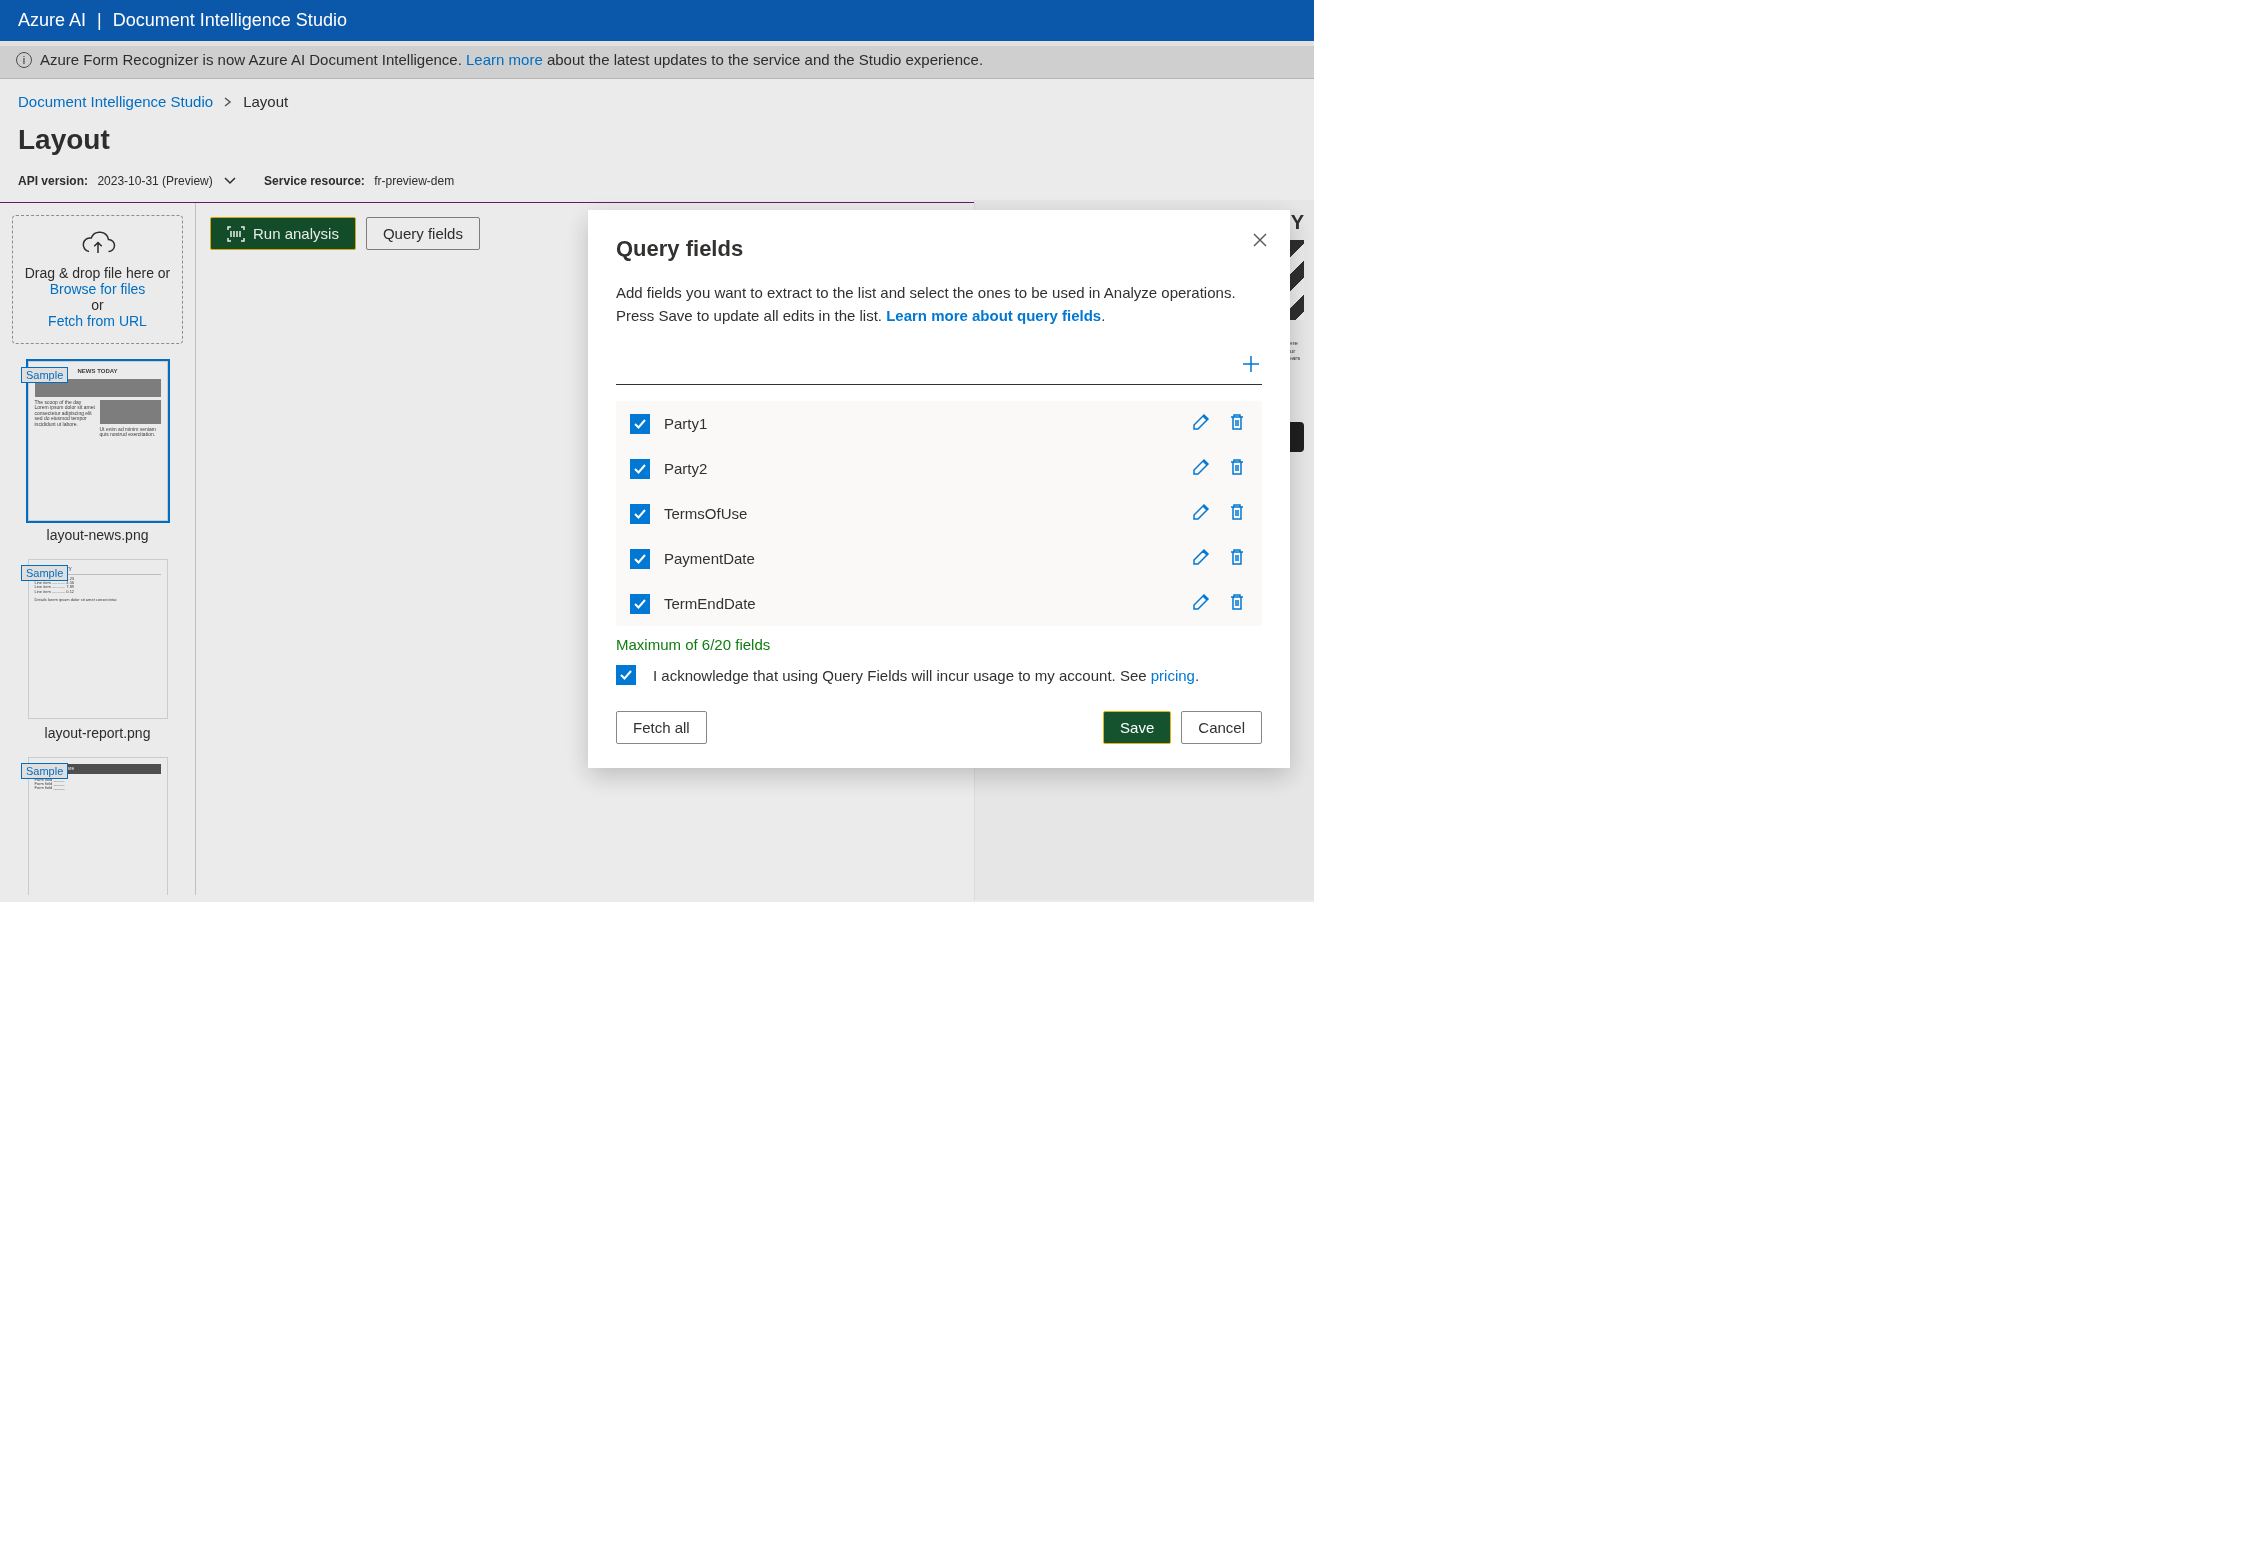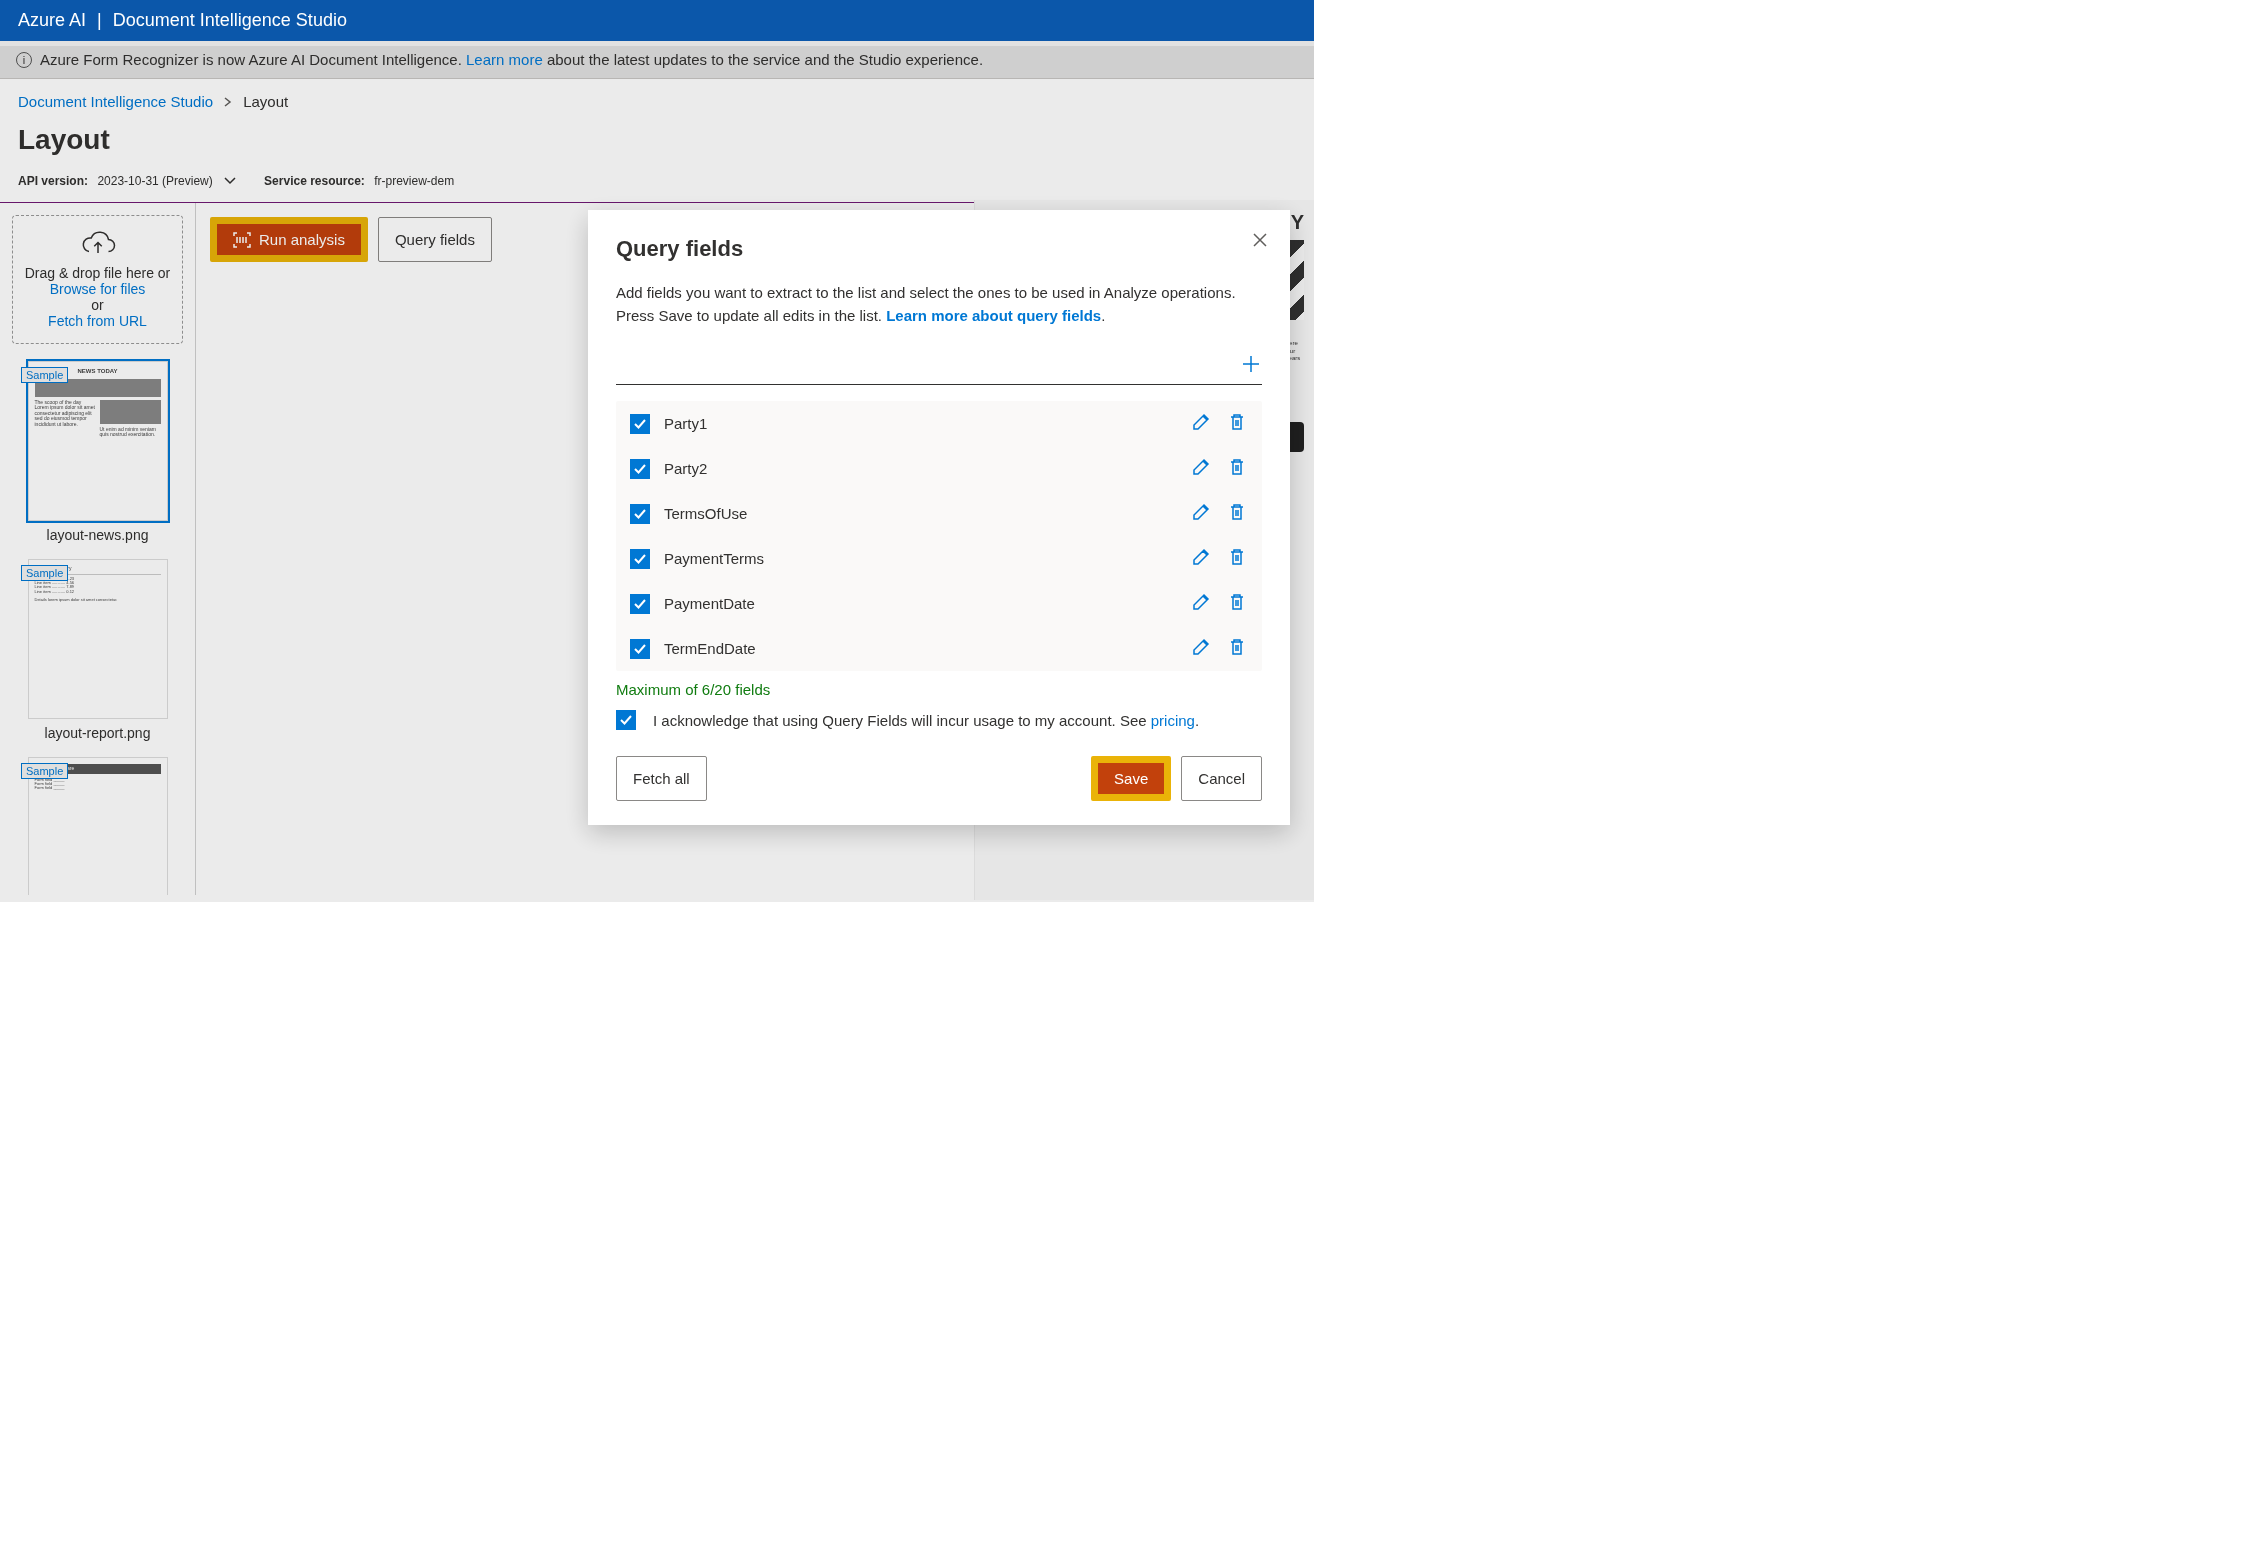--- a/index.html
+++ b/index.html
@@ -24,21 +24,21 @@
 .dropzone .link { color: #0078d4; cursor: pointer; }
 .thumbs { margin-top: 16px; }
 .thumb { border: 1px solid transparent; border-radius: 2px; margin-bottom: 12px; position: relative; }
 .thumb.selected .thumb-img { outline: 2px solid #0078d4; }
 .thumb-img { width: 140px; height: 160px; background: #fff; margin: 0 auto; border: 1px solid #ddd; padding: 6px; font-size: 5px; line-height: 1.1; overflow: hidden; color: #444; }
 .thumb-badge { position: absolute; top: 6px; left: 8px; background: #f3f2f1; border: 1px solid #0078d4; color: #0078d4; font-size: 11px; padding: 1px 4px; }
 .thumb-name { text-align: center; font-size: 14px; padding: 6px 0 2px; }
 .main-area { flex: 1; padding: 14px; position: relative; }
 .toolbar { display: flex; gap: 10px; }
 .btn { padding: 7px 16px; font-size: 15px; border-radius: 2px; cursor: pointer; display: inline-flex; align-items: center; gap: 8px; }
-.btn-primary { background: #c2410c; color: #fff; border: 7px solid #eab308; }
+.btn-primary { background: #14532d; color: #fff; border: 1px solid #eab308; }
 .btn-secondary { background: #fff; color: #323130; border: 1px solid #8a8886; }
 .doc-preview { position: absolute; right: 0; top: 200px; width: 340px; height: 700px; background: #fafafa; font-size: 7px; padding: 10px; line-height:1.2; color:#333; overflow:hidden; border-left:1px solid #eee; }
 .overlay { position: absolute; inset: 46px 0 0 0; background: rgba(0,0,0,0.08); }
 .modal { position: absolute; top: 210px; left: 588px; width: 702px; background: #fff; box-shadow: 0 8px 24px rgba(0,0,0,0.2); padding: 26px 28px 24px; }
 .modal-title { font-size: 22px; font-weight: 600; }
 .modal-close { position: absolute; top: 22px; right: 22px; cursor: pointer; color: #605e5c; }
 .modal-desc { margin-top: 20px; font-size: 15px; line-height: 1.5; }
 .modal-desc a { color: #0078d4; text-decoration: none; font-weight: 600; }
 .add-row { margin-top: 26px; border-bottom: 1px solid #323130; display: flex; justify-content: flex-end; padding-bottom: 6px; }
 .add-row .plus { color: #0078d4; cursor: pointer; padding: 2px; }
@@ -237,34 +237,20 @@
         <span class="row-action"><svg width="18" height="18" viewBox="0 0 18 18">
             <path d="M3 4 H15 M6 4 V2 H12 V4 M5 4 V16 H13 V4 M8 7 V13 M10 7 V13" stroke="#0078d4" stroke-width="1.5" fill="none"></path>
           </svg></span>
       </div>
       <div class="field-row">
         <span class="cbx">
           <svg viewBox="0 0 14 14">
             <path d="M2 7 L5.5 10.5 L12 3" stroke="#fff" stroke-width="2" fill="none"></path>
           </svg>
         </span>
-        <span class="field-name">PaymentTerms</span>
-        <span class="row-action"><svg width="18" height="18" viewBox="0 0 18 18">
-            <path d="M12 2 L16 6 L6 16 L2 16 L2 12 Z M11 3 L15 7" stroke="#0078d4" stroke-width="1.5" fill="none"></path>
-          </svg></span>
-        <span class="row-action"><svg width="18" height="18" viewBox="0 0 18 18">
-            <path d="M3 4 H15 M6 4 V2 H12 V4 M5 4 V16 H13 V4 M8 7 V13 M10 7 V13" stroke="#0078d4" stroke-width="1.5" fill="none"></path>
-          </svg></span>
-      </div>
-      <div class="field-row">
-        <span class="cbx">
-          <svg viewBox="0 0 14 14">
-            <path d="M2 7 L5.5 10.5 L12 3" stroke="#fff" stroke-width="2" fill="none"></path>
-          </svg>
-        </span>
         <span class="field-name">PaymentDate</span>
         <span class="row-action"><svg width="18" height="18" viewBox="0 0 18 18">
             <path d="M12 2 L16 6 L6 16 L2 16 L2 12 Z M11 3 L15 7" stroke="#0078d4" stroke-width="1.5" fill="none"></path>
           </svg></span>
         <span class="row-action"><svg width="18" height="18" viewBox="0 0 18 18">
             <path d="M3 4 H15 M6 4 V2 H12 V4 M5 4 V16 H13 V4 M8 7 V13 M10 7 V13" stroke="#0078d4" stroke-width="1.5" fill="none"></path>
           </svg></span>
       </div>
       <div class="field-row">
         <span class="cbx">

